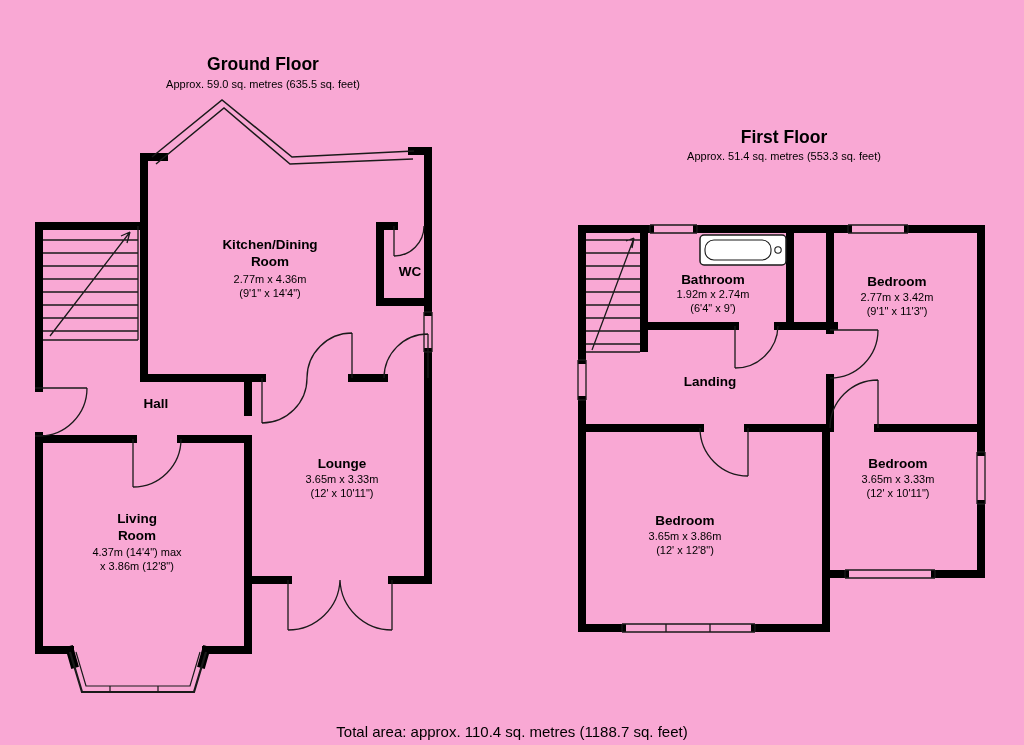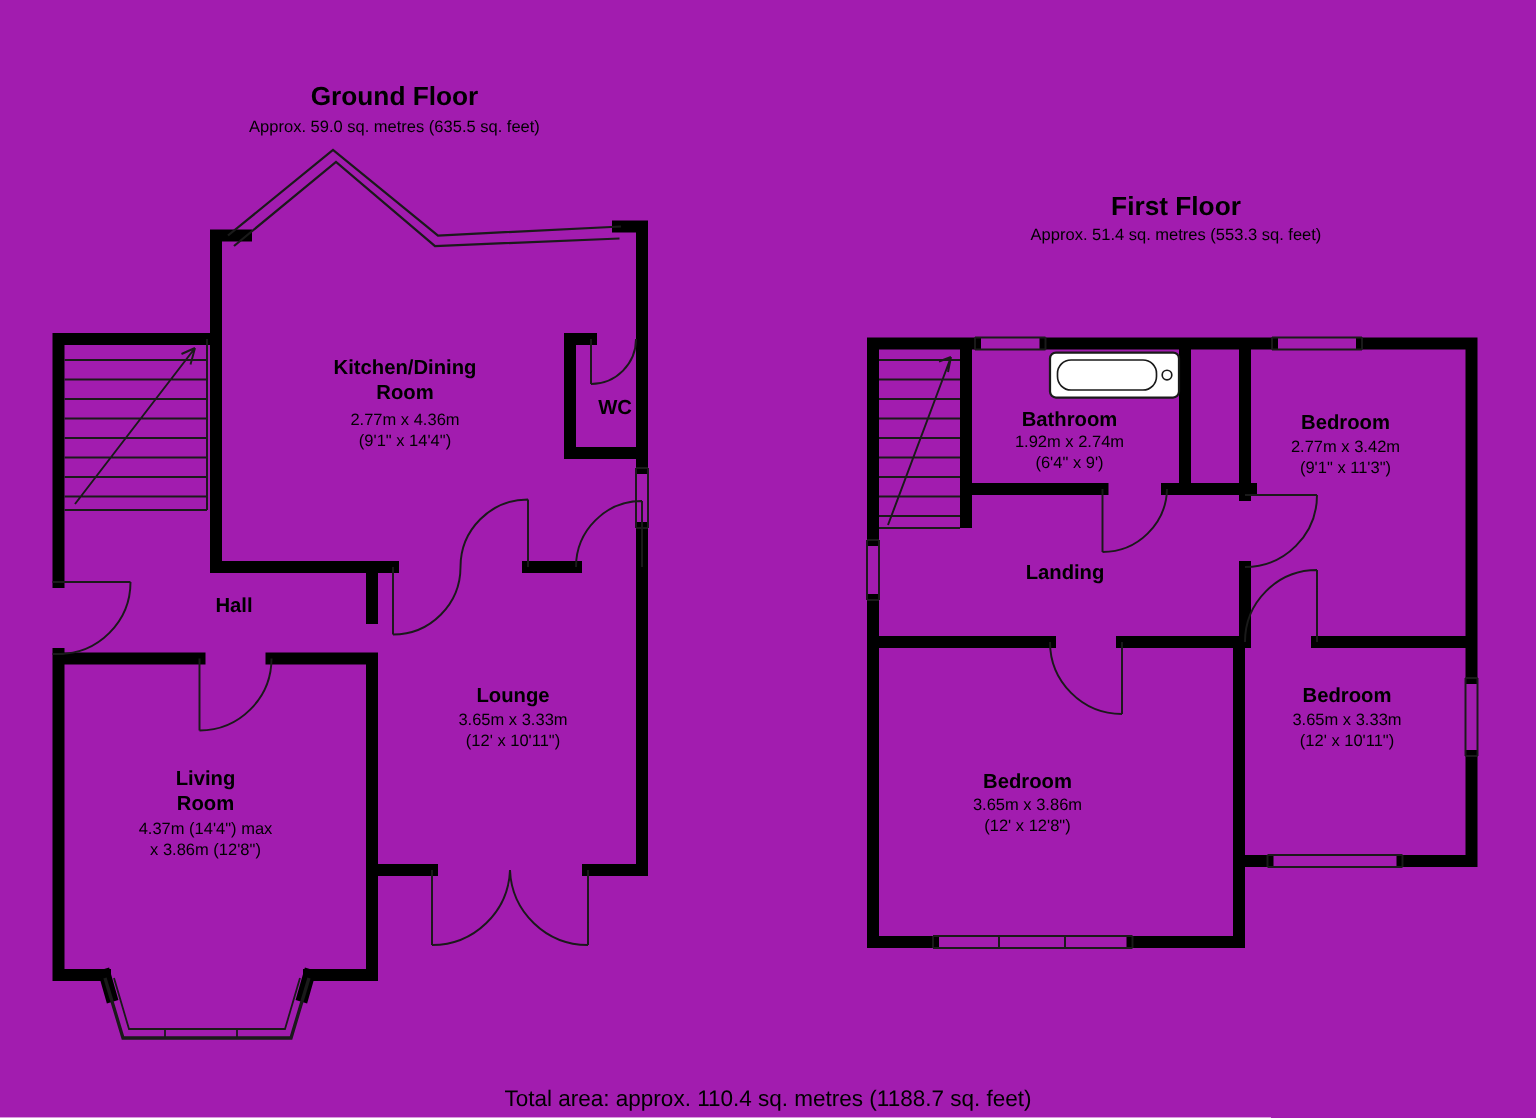--- a/index.html
+++ b/index.html
@@ -1,20 +1,20 @@
 <!DOCTYPE html>
 <html><head>
 <meta charset="utf-8">
 <style>
   html, body { margin: 0; padding: 0; background: #ffffff; }
   .canvas {
     position: relative;
     width: 1024px;
     height: 745px;
-    background: #a21caf;
+    background: #f9a8d4;
     font-family: "Liberation Sans", sans-serif;
     overflow: hidden;
   }
   svg { position: absolute; left: 0; top: 0; }
   text { fill: #000000; }
   .floor-title { font-size: 17.5px; font-weight: bold; }
   .floor-area  { font-size: 11px; }
   .room-name   { font-size: 13.5px; font-weight: bold; }
   .room-dims   { font-size: 11px; }
   .footer-text { font-size: 15px; }

